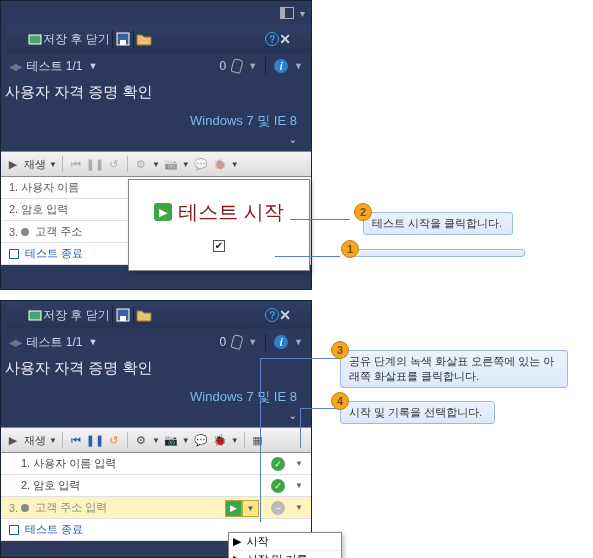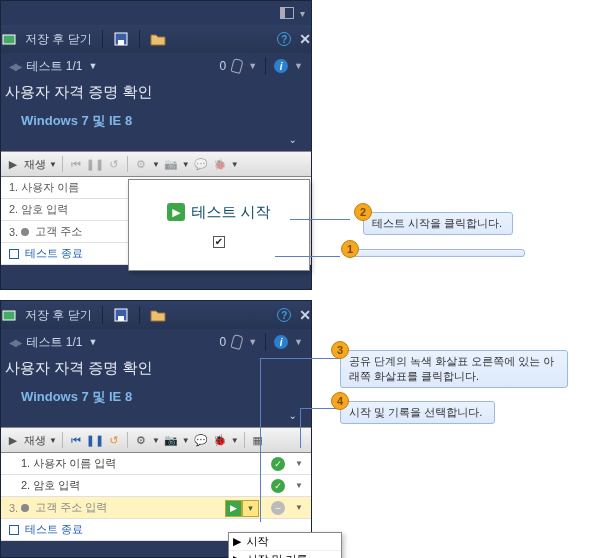--- a/index.html
+++ b/index.html
@@ -6,36 +6,36 @@
   body { font-family: "Malgun Gothic", Arial, sans-serif; font-size: 12px; background: #fff; width: 593px; }
   
   .panel { width: 312px; background: #2b3a5c; border: 1px solid #1a2438; position: relative; }
   .panel1 { height: 290px; }
   .panel2 { height: 258px; margin-top: 10px; }
   
   .top-icons { height: 24px; background: #2b3a5c; display: flex; justify-content: flex-end; align-items: center; padding: 0 6px; gap: 6px; }
   .top-icons .box-icon { width: 14px; height: 12px; border: 1px solid #aab; border-left-width: 5px; }
   .top-icons .chev { color: #aab; font-size: 10px; }
   
-  .titlebar { height: 28px; background: linear-gradient(#2f3e63, #273554); display: flex; align-items: center; padding: 0 0; gap: 8px; color: #cdd6e8; }
+  .titlebar { height: 28px; background: linear-gradient(#2f3e63, #273554); display: flex; align-items: center; padding: 0 20px; color: #cdd6e8; margin-left: 6px; }
   .tb-icon { width: 16px; height: 16px; display: inline-flex; align-items: center; justify-content: center; }
   .tb-title { flex: 0 0 auto; font-size: 12px; }
   .tb-sep { width: 1px; height: 18px; background: #1a2438; margin: 0 2px; }
   .tb-spacer { flex: 1; }
   .help-icon { color: #3ca0e0; font-weight: bold; border: 1px solid #3ca0e0; border-radius: 50%; width: 14px; height: 14px; display: inline-flex; align-items: center; justify-content: center; font-size: 10px; }
   .close-x { color: #cdd6e8; font-size: 14px; font-weight: bold; }
   
   .subbar { height: 26px; display: flex; align-items: center; padding: 0 8px; color: #cdd6e8; gap: 6px; }
   .arrows { color: #6a7490; font-size: 10px; letter-spacing: -2px; }
   .subbar .spacer { flex: 1; }
   .clip { width: 10px; height: 14px; border: 1px solid #aab; border-radius: 4px 4px 2px 2px; transform: rotate(15deg); }
   .info-i { width: 14px; height: 14px; border-radius: 50%; background: #2a7fcf; color: #fff; display: inline-flex; align-items: center; justify-content: center; font-size: 10px; font-weight: bold; font-style: italic; }
   
   .heading { color: #e8ecf5; font-size: 15px; padding: 4px 4px 8px; }
-  .env { color: #7fb8e8; font-size: 13px; text-align: left; padding: 2px 20px 4px; font-weight: bold; }
+  .env { color: #7fb8e8; font-size: 13px; text-align: right; padding: 2px 14px 4px; }
   .env-chev { color: #cdd6e8; text-align: right; padding: 0 14px 6px; font-size: 10px; }
   
   .toolbar { height: 26px; background: linear-gradient(#f4f4f4, #dcdcdc); border-top: 1px solid #888; border-bottom: 1px solid #888; display: flex; align-items: center; padding: 0 4px; gap: 3px; }
   .toolbar .tbtn { width: 16px; height: 16px; display: inline-flex; align-items: center; justify-content: center; color: #555; font-size: 11px; }
   .toolbar .tbtn.disabled { opacity: 0.4; }
   .toolbar .label { color: #444; font-size: 11px; }
   .toolbar .dd { color: #444; font-size: 8px; }
   .toolbar .vsep { width: 1px; height: 16px; background: #bbb; margin: 0 2px; }
   
   .steps { background: #fff; }
@@ -44,21 +44,21 @@
   .step-row.current { background: #fff3c0; color: #888; }
   .step-row.link { color: #1a5fb4; }
   .step-row .bullet-gray { width: 8px; height: 8px; background: #888; border-radius: 50%; margin-right: 6px; }
   .step-row .status-ok { width: 14px; height: 14px; border-radius: 50%; background: #3fa648; position: absolute; right: 26px; display: flex; align-items: center; justify-content: center; color: #fff; font-size: 9px; }
   .step-row .dd-sm { position: absolute; right: 8px; color: #666; font-size: 8px; }
   
   .popup { position: absolute; background: #fff; border: 1px solid #888; box-shadow: 2px 2px 5px rgba(0,0,0,0.25); }
   .popup1 { left: 128px; top: 179px; width: 182px; height: 92px; display: flex; flex-direction: column; align-items: center; justify-content: center; gap: 14px; }
   .start-row { display: flex; align-items: center; gap: 6px; }
   .green-play { width: 18px; height: 18px; background: #3fa648; border-radius: 3px; display: flex; align-items: center; justify-content: center; color: #fff; font-size: 11px; }
-  .start-text { font-size: 15px; color: #0c4a6e; }
+  .start-text { font-size: 20px; color: #7f1d1d; }
   .cb-row { display: flex; align-items: center; gap: 5px; font-size: 12px; color: #222; }
   .cb { width: 12px; height: 12px; border: 1px solid #555; display: inline-flex; align-items: center; justify-content: center; font-size: 10px; }
   
   .step-controls { position: absolute; right: 52px; top: 0; height: 22px; display: flex; align-items: center; gap: 0; }
   .sc-btn { width: 17px; height: 17px; border: 1px solid #b5a642; display: flex; align-items: center; justify-content: center; font-size: 9px; }
   .sc-play { background: #3fa648; color: #fff; }
   .sc-dd { background: #ffe680; color: #555; }
   
   .dropdown { position: absolute; left: 228px; top: 232px; width: 114px; background: #fff; border: 1px solid #888; box-shadow: 2px 2px 5px rgba(0,0,0,0.25); }
   .dropdown .dd-item { height: 18px; display: flex; align-items: center; padding: 0 4px; gap: 5px; font-size: 11px; border-bottom: 1px solid #eee; }

